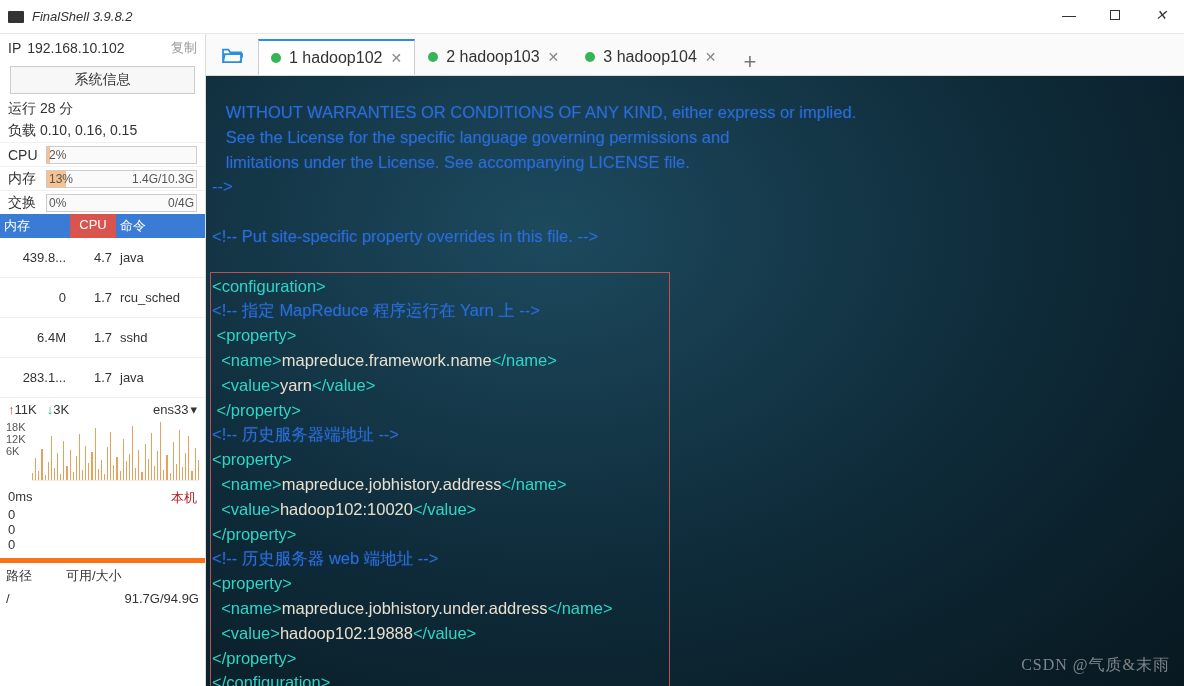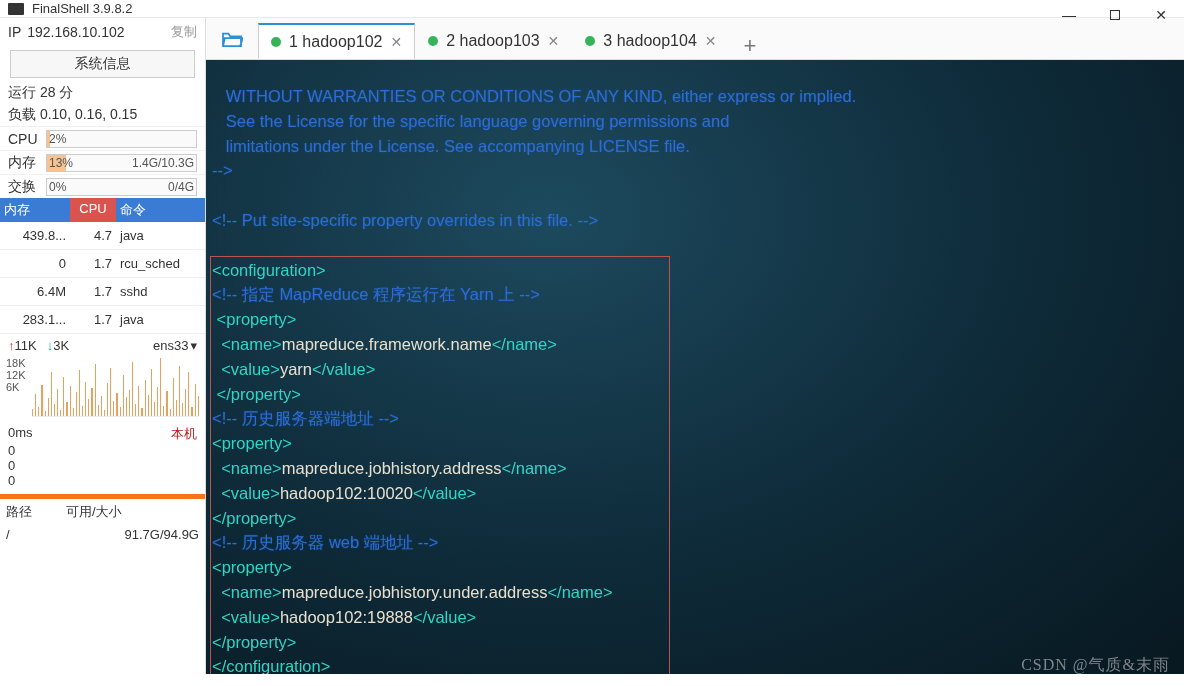--- a/index.html
+++ b/index.html
@@ -1,18 +1,18 @@
 <!DOCTYPE html>
 <html><head>
 <meta charset="utf-8">
 <style>
 * { margin: 0; padding: 0; box-sizing: border-box; font-family: "Microsoft YaHei", Arial, sans-serif; }
 body { background: #fff; width: 1184px; height: 686px; overflow: hidden; position: relative; }
 
-.titlebar { height: 18px; display: flex; align-items: center; padding: 4px 8px; border-bottom: 1px solid #e8e8e8;}
+.titlebar { height: 34px; display: flex; align-items: center; padding: 4px 8px; border-bottom: 1px solid #e8e8e8; font-style: italic;}
 .titlebar .app-icon { width: 16px; height: 12px; background: #333; margin-right: 8px; border-radius: 1px;}
 .app-title { font-size: 13px; color: #333; }
 .win-ctrls { position: absolute; right: 0; top: 0; display: flex; }
 .win-ctrls span { width: 46px; height: 30px; display: flex; align-items: center; justify-content: center; font-size: 14px; color: #333; cursor: pointer;}
 .win-ctrls .sq { border: 1px solid #333; width: 10px; height: 10px;}
 
 .main { display: flex; height: calc(686px - 30px); }
 .sidebar { width: 206px; border-right: 1px solid #ddd; font-size: 14px; color: #333; display:flex; flex-direction:column; overflow:hidden;}
 .sidebar .row { padding: 4px 8px; display: flex; align-items: center; height: 28px;}
 .sync-dot { width:10px; height:10px; border-radius:50%; background:#bbb; margin-left:6px;}
@@ -25,21 +25,21 @@
 .meter-bar { flex:1; height:18px; border:1px solid #ccc; position:relative; background:#fafafa; font-size:12px; display:flex; align-items:center; }
 .meter-fill { position:absolute; left:0; top:0; bottom:0; background:#f7c28f;}
 .meter-txt { position:relative; z-index:1; padding-left:2px; color:#555; font-size:12px;}
 .meter-right { position:absolute; right:2px; z-index:1; color:#555; font-size:12px;}
 
 .proc-header { display:flex; background:#3a7bd5; color:#fff; font-size:13px; }
 .proc-header span { padding:3px 4px; }
 .proc-header .c1{ width:70px; } .proc-header .c2{ width:46px; background:#d9534f; text-align:center;} .proc-header .c3{ flex:1;}
 .proc-tbl { font-size:13px; }
 .proc-tbl .trow { display:flex; border-bottom:1px solid #eee;}
-.proc-tbl .trow span { padding:6px 4px; overflow:hidden; white-space:nowrap; text-overflow:ellipsis;}
+.proc-tbl .trow span { padding:12px 4px; overflow:hidden; white-space:nowrap; text-overflow:ellipsis;}
 .proc-tbl .c1{ width:70px; text-align:right;} .proc-tbl .c2{ width:46px; text-align:right;} .proc-tbl .c3{ flex:1;}
 
 .net-row{ padding:4px 8px; font-size:13px; display:flex; align-items:center;}
 .up{ color:#d33;} .dn{ color:#2a8;}
 .dd{ margin-left:auto; font-size:13px; display:flex; align-items:center; gap:2px;}
 .spark { height:60px; margin:0 6px; display:flex; align-items:flex-end; gap:2px; border-bottom:1px solid #eee;}
 .spark i{ width:3px; background:#e6a25c; display:block;}
 .ping-row{ padding:0 8px; font-size:13px; display:flex;}
 .path-header{ display:flex; font-size:13px; color:#333; border-top:5px solid #f97316; margin-top:6px;}
 .path-header span{ padding:4px 6px; }

